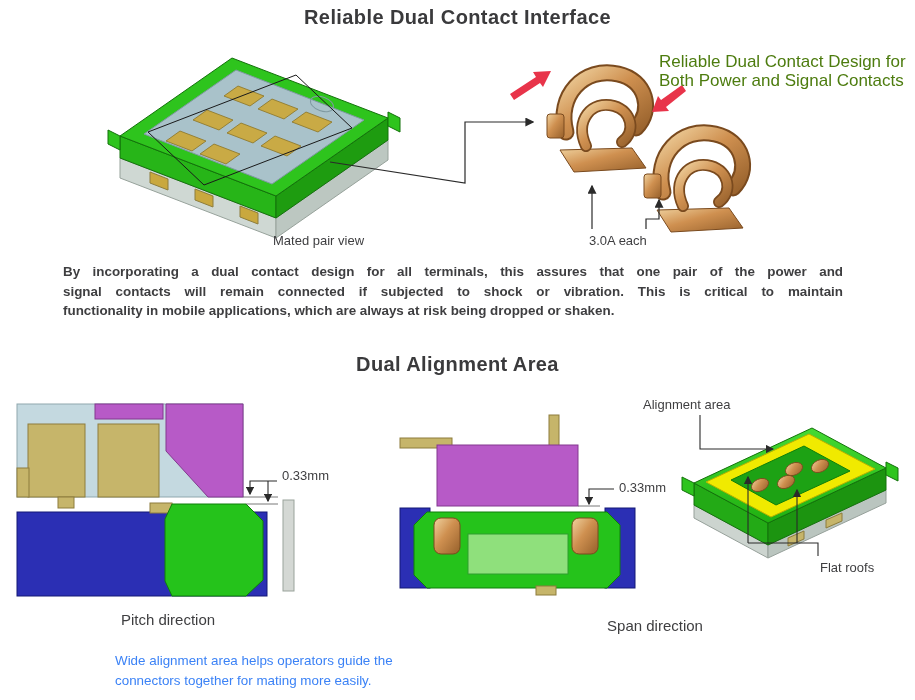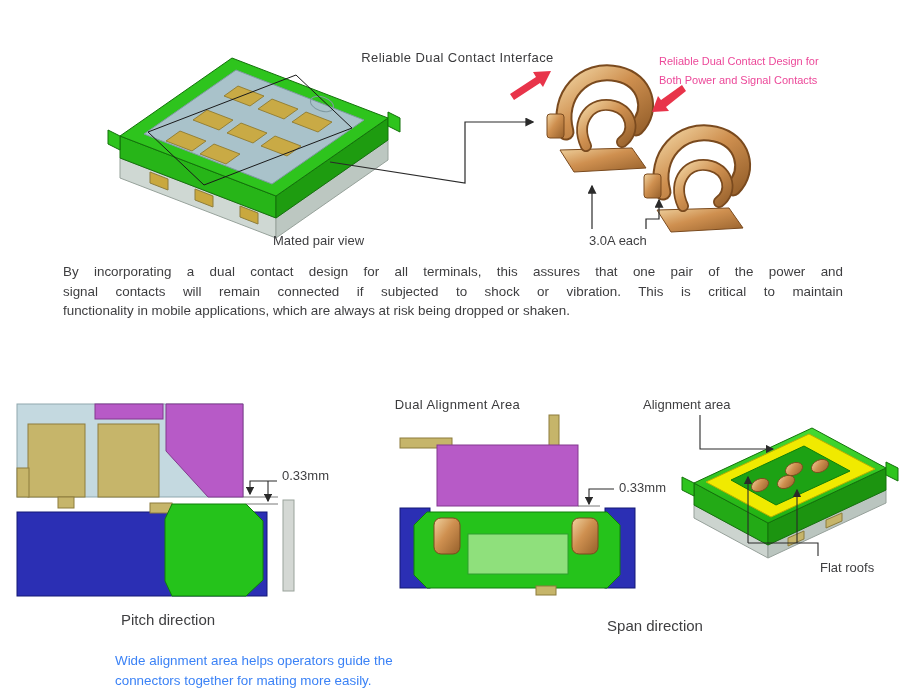--- a/index.html
+++ b/index.html
@@ -1,24 +1,24 @@
 <!DOCTYPE html>
 <html><head>
 <meta charset="utf-8">
 <style>
   html,body{margin:0;padding:0;background:#ffffff;}
   .canvas{position:relative;width:915px;height:700px;background:#fff;overflow:hidden;
           font-family:"Liberation Sans","DejaVu Sans",sans-serif;color:#3e3e40;}
   .art{position:absolute;left:0;top:0;}
-  .title{position:absolute;left:0;width:915px;text-align:center;font-weight:normal;
-         font-size:13px;letter-spacing:.4px;color:#3a3a3c;margin-top:44px;}
+  .title{position:absolute;left:0;width:915px;text-align:center;font-weight:bold;
+         font-size:20px;letter-spacing:.4px;color:#3a3a3c;}
   .lbl{position:absolute;font-size:13px;color:#3e3e40;white-space:nowrap;}
-  .callout{position:absolute;font-size:11px;line-height:19px;color:#ec4899;white-space:nowrap;}
+  .callout{position:absolute;font-size:17px;line-height:19px;color:#4d7c0f;white-space:nowrap;}
   .para{position:absolute;left:63px;top:262px;width:780px;font-size:13.4px;
-        line-height:19.6px;color:#3e3e40;}
+        line-height:19.6px;color:#3e3e40;font-weight:bold;}
   .para .jl{text-align:justify;text-align-last:justify;}
   .para .ll{text-align:left;}
   .caption{position:absolute;font-size:15px;text-align:center;color:#3e3e40;}
   .footer{position:absolute;left:115px;top:651px;width:590px;text-align:left;
           font-size:13.4px;line-height:20px;color:#3b82f6;}
 </style>
 </head>
 <body>
 
 <div class="canvas">

